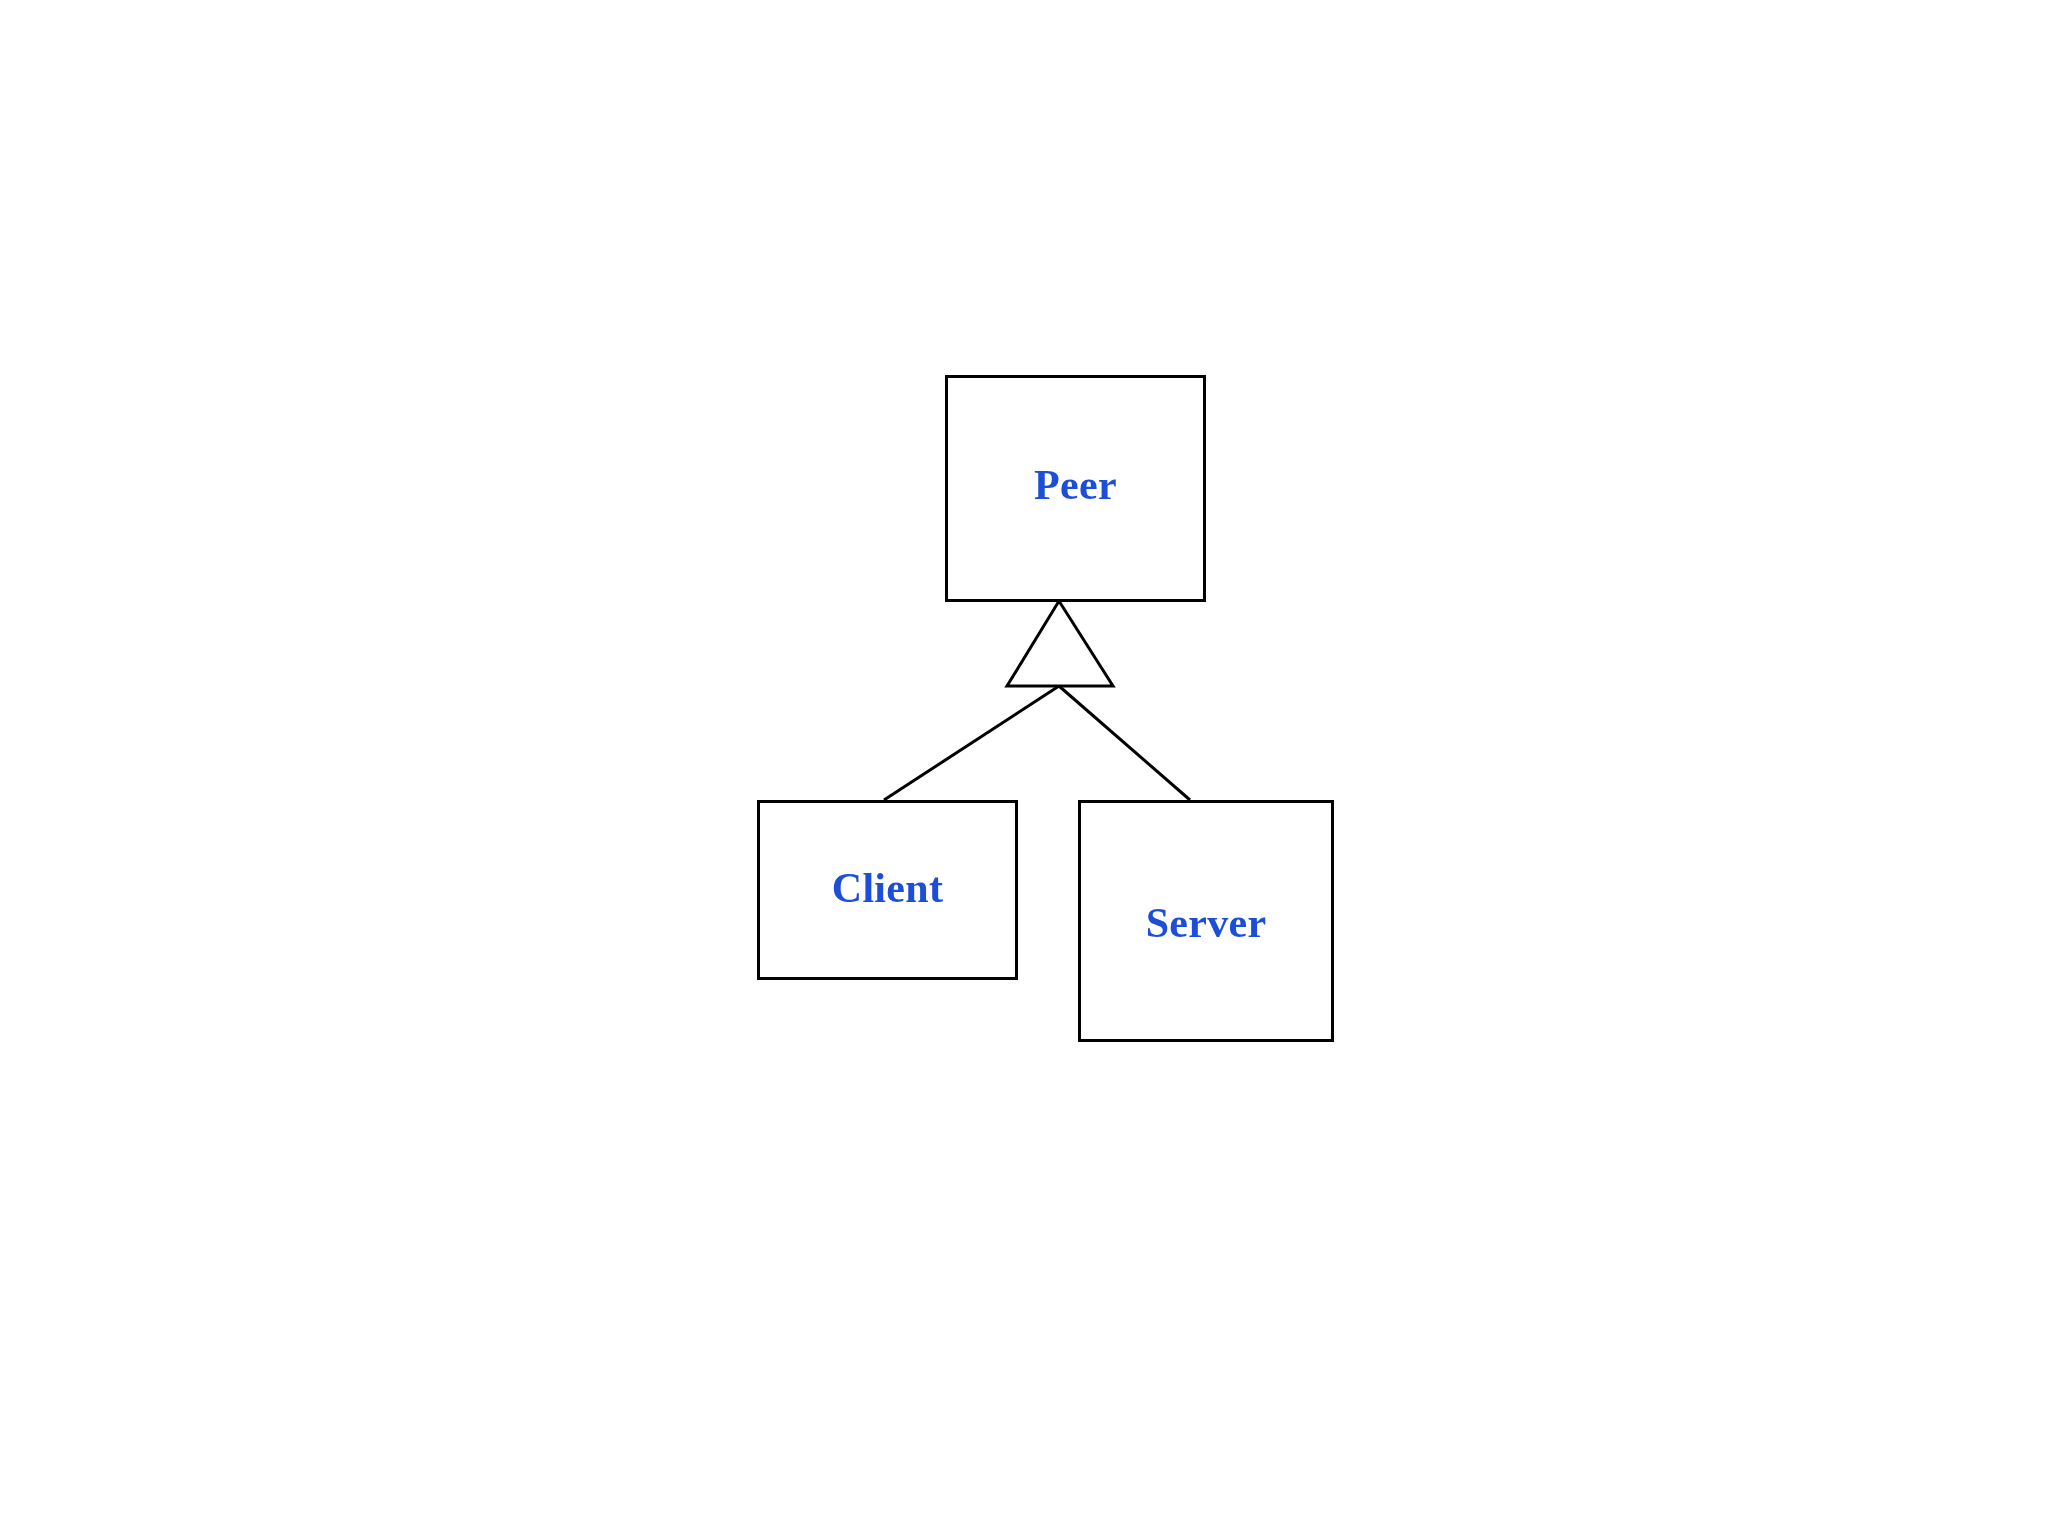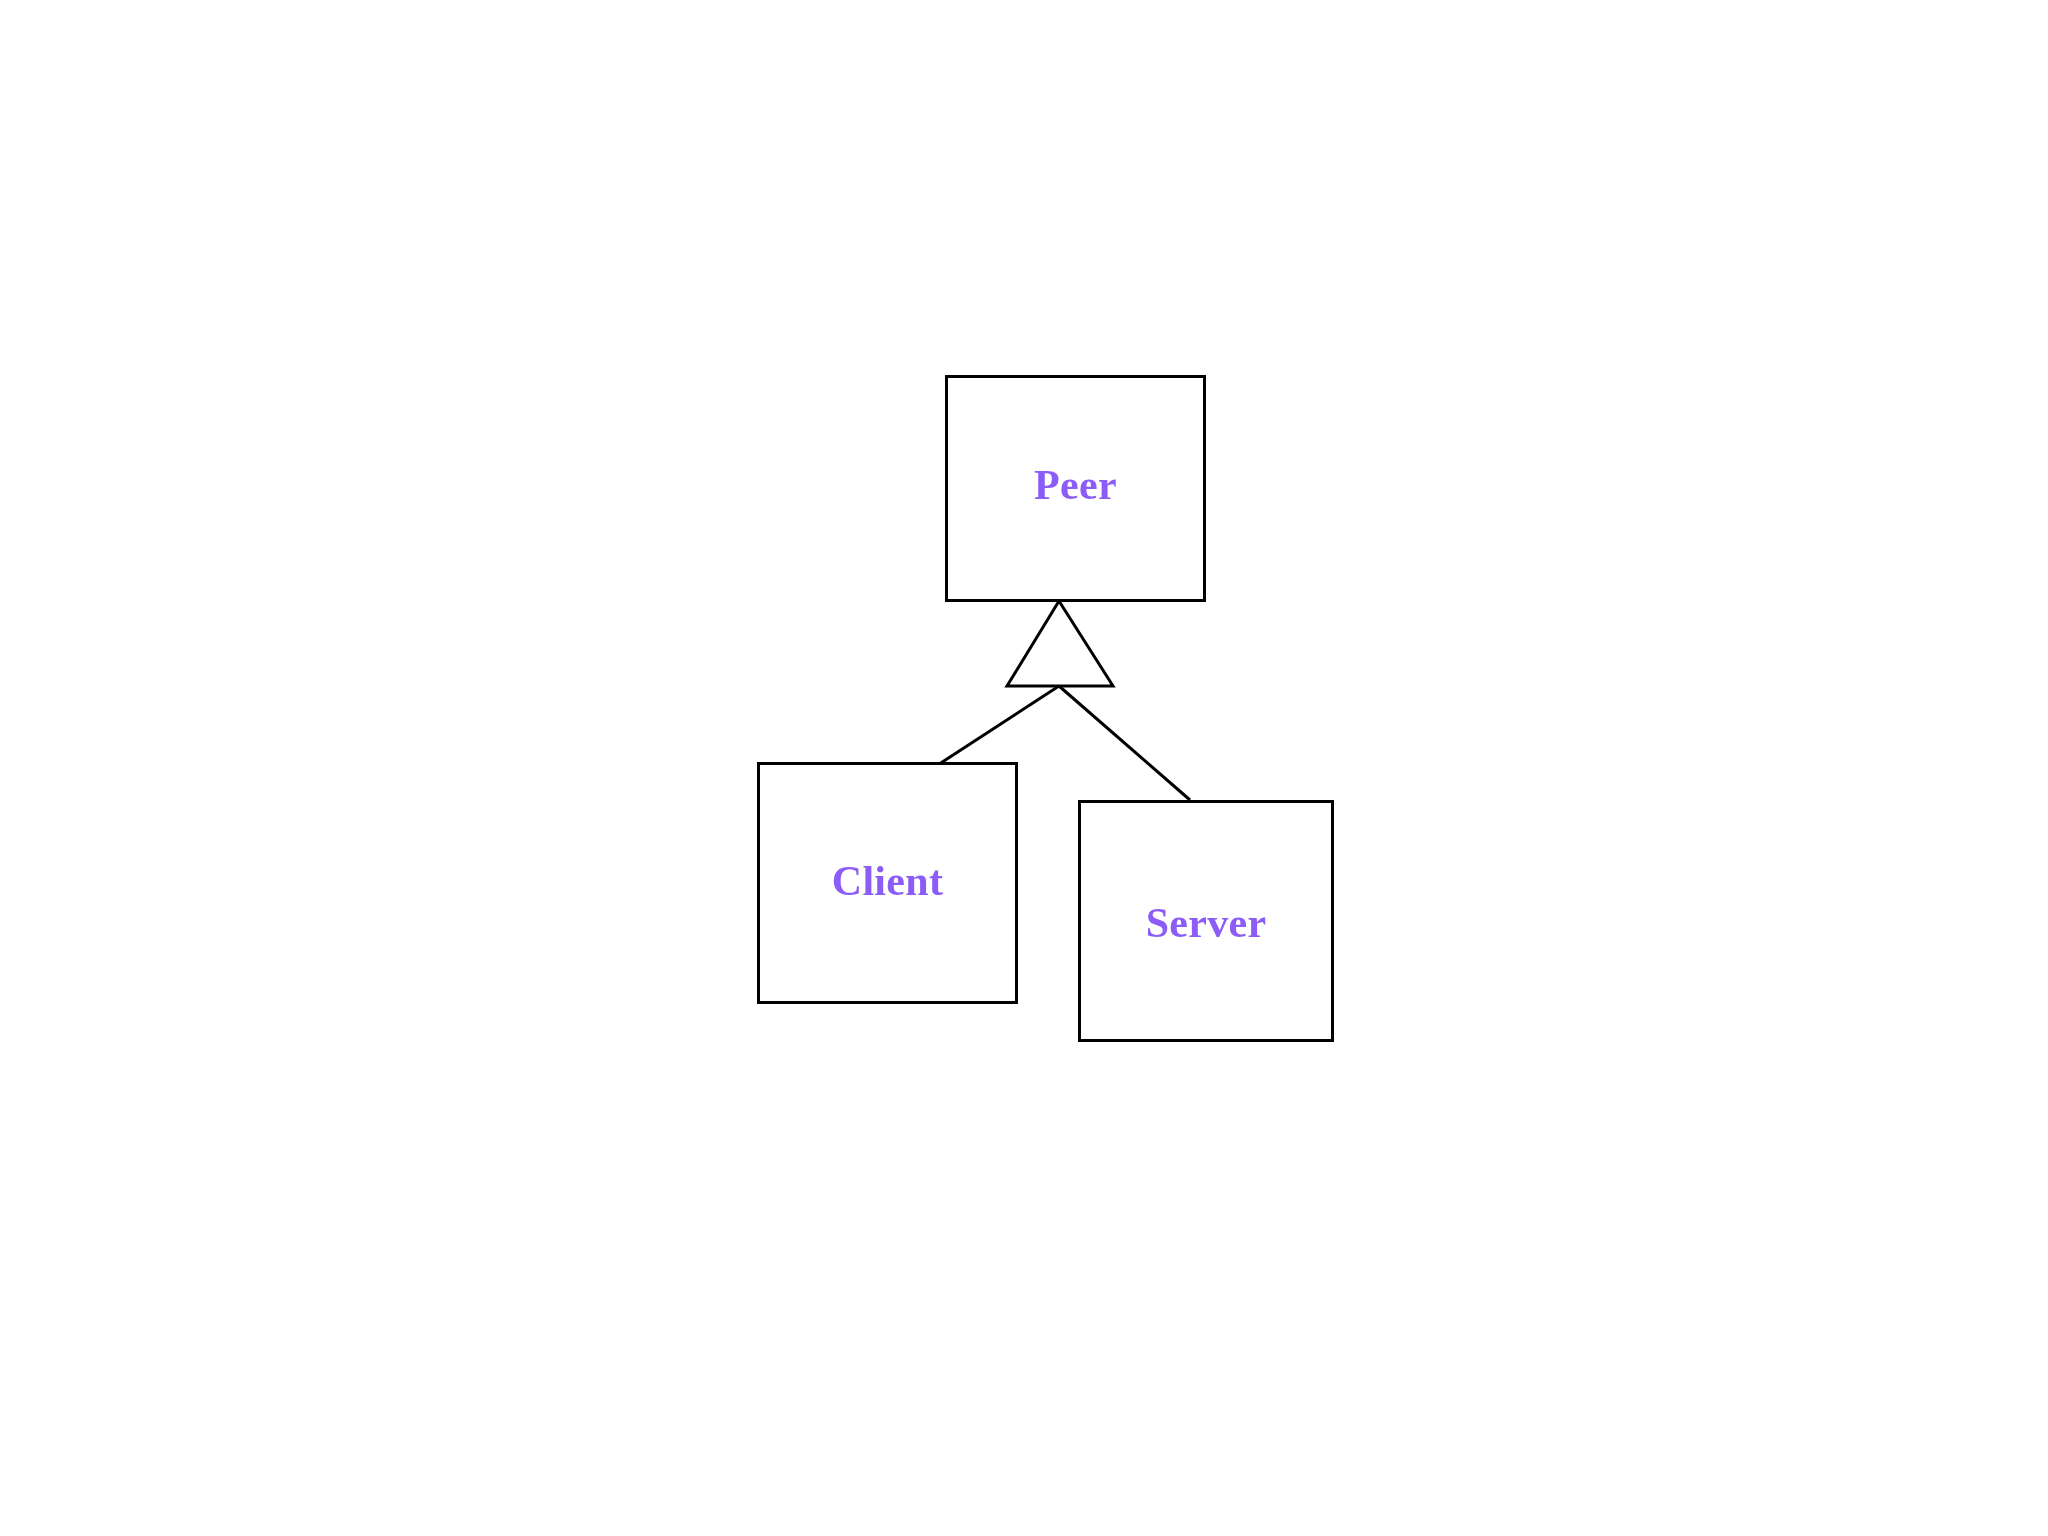--- a/index.html
+++ b/index.html
@@ -35,39 +35,39 @@
     background: #ffffff;
     display: flex;
     align-items: center;
     justify-content: center;
   }
   .node-label {
     font-family: "Liberation Serif", "DejaVu Serif", serif;
     font-weight: bold;
     font-size: 42px;
     line-height: 1;
-    color: #8b5cf6;
+    color: #1d4ed8;
     letter-spacing: 0.3px;
     white-space: nowrap;
     user-select: none;
   }
   #node-peer {
     left: 945px;
     top: 375px;
     width: 261px;
     height: 227px;
   }
   #node-peer .node-label {
     transform: translateY(-4px);
   }
   #node-client {
     left: 757px;
-    top: 762px;
+    top: 800px;
     width: 261px;
-    height: 242px;
+    height: 180px;
   }
   #node-client .node-label {
     transform: translateY(-2px);
   }
   #node-server {
     left: 1078px;
     top: 800px;
     width: 256px;
     height: 242px;
   }

